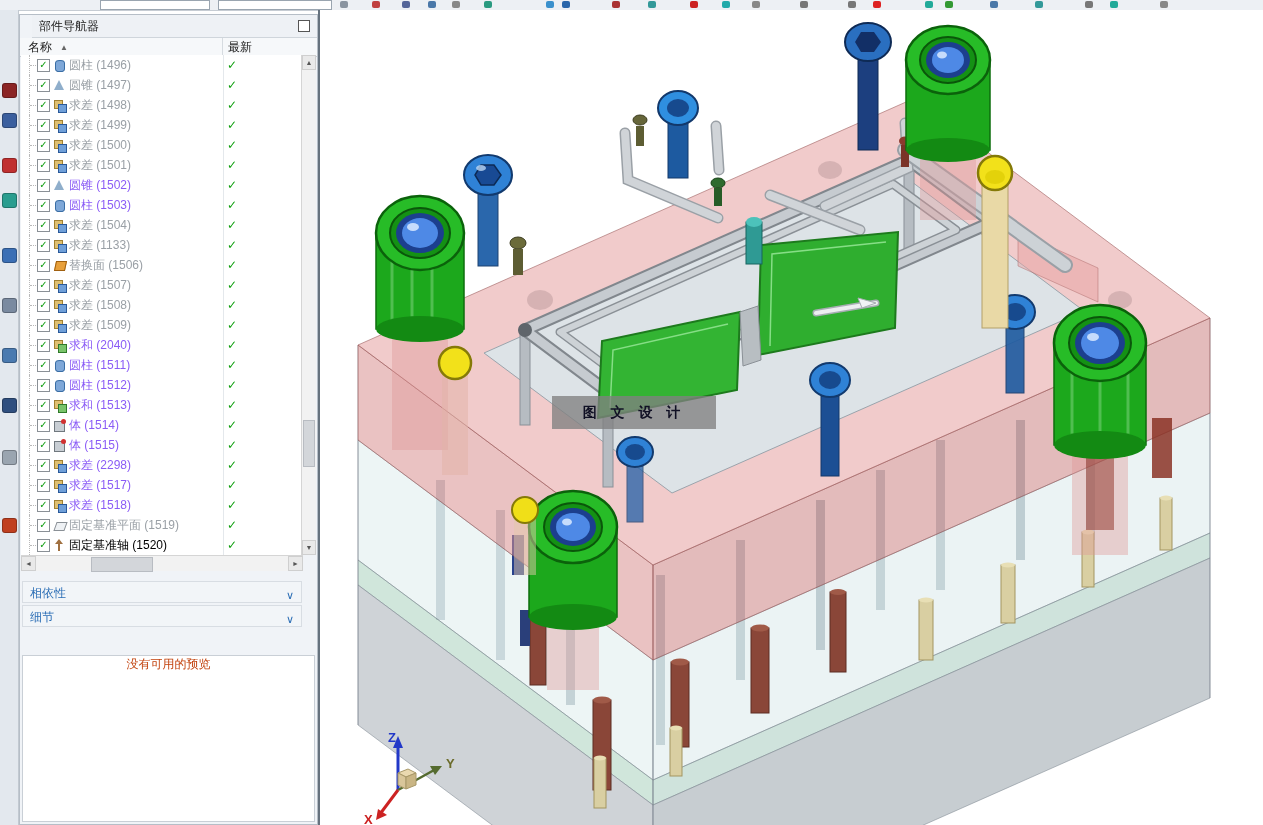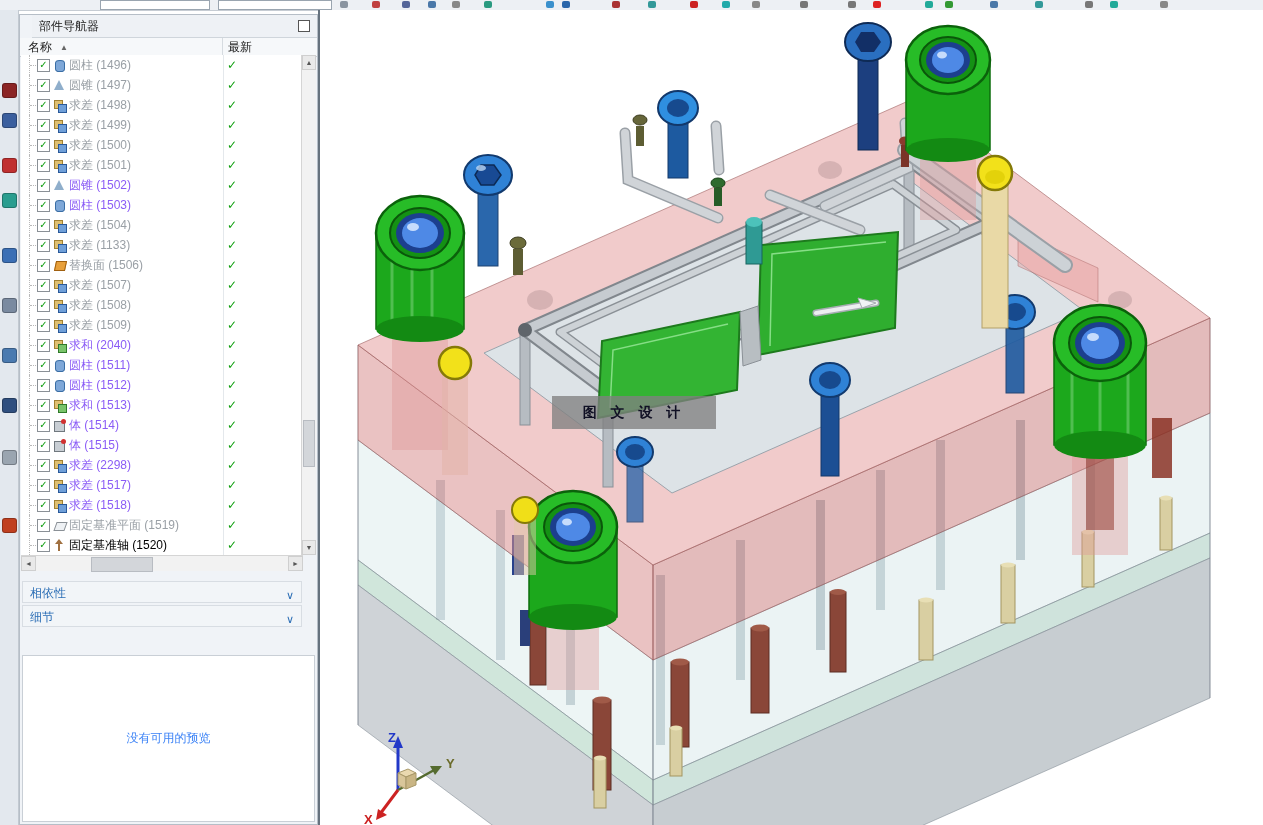--- a/index.html
+++ b/index.html
@@ -59,21 +59,21 @@
   .sbtn{height:15px;display:flex;align-items:center;justify-content:center;font-size:7px;color:#555;background:#e9e9e9;border:1px solid #cfcfcf;box-sizing:border-box;}
   .sbtn.bottom{position:absolute;left:0;right:0;bottom:0;}
   .sthumb{position:absolute;left:1px;right:1px;top:365px;height:45px;background:#d3d6da;border:1px solid #b8bcc2;}
   .hscroll{position:absolute;left:1px;top:540px;width:282px;height:16px;background:#f2f2f2;border-top:1px solid #d5d5d5;box-sizing:border-box;}
   .hbtn{position:absolute;top:0;width:15px;height:15px;display:flex;align-items:center;justify-content:center;font-size:7px;color:#555;background:#e9e9e9;border:1px solid #cfcfcf;box-sizing:border-box;}
   .hthumb{position:absolute;left:70px;top:1px;width:60px;height:13px;background:#d3d6da;border:1px solid #b8bcc2;}
 
   
   .section{position:absolute;left:2px;right:15px;height:22px;display:flex;align-items:flex-end;padding:0 7px;background:#f2f5f8;border:1px solid #d8dde3;box-sizing:border-box;color:#2a6db5;}
   .sec-chev{margin-left:auto;color:#2a6db5;font-size:11px;}
-  .preview-box{position:absolute;left:2px;right:2px;top:640px;height:165px;background:#fff;border:1px solid #c9cfd6;display:flex;align-items:center;justify-content:center;color:#3b82f6;}
+  .preview-box{position:absolute;left:2px;right:2px;top:640px;height:165px;background:#fff;border:1px solid #c9cfd6;display:flex;justify-content:center;color:#c2410c;}
 
   
   .viewport{position:absolute;left:318px;top:10px;width:945px;height:815px;background:#fff;border-left:2px solid #66727e;box-sizing:border-box;overflow:hidden;}
   .viewport svg{position:absolute;left:0;top:0;}
   .watermark{position:absolute;left:232px;top:386px;width:164px;height:33px;background:rgba(128,128,128,.78);color:#101024;font-size:14px;font-weight:bold;letter-spacing:5px;display:flex;align-items:center;justify-content:center;}
 </style>
 </head>
 <body>
 
 <div class="app">

